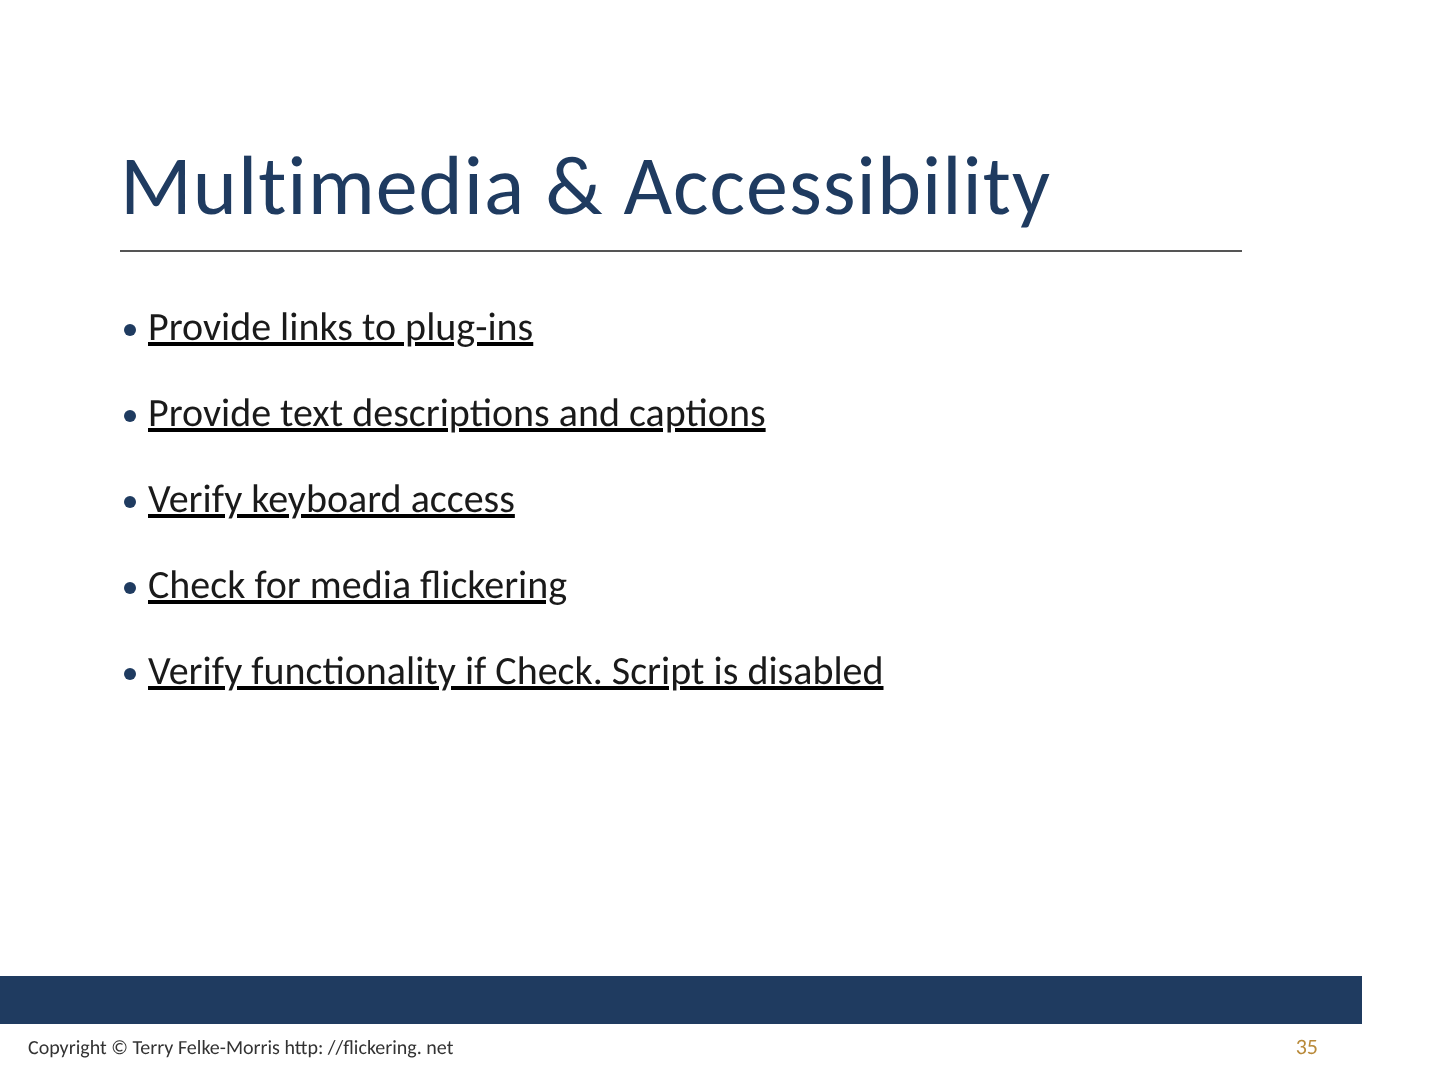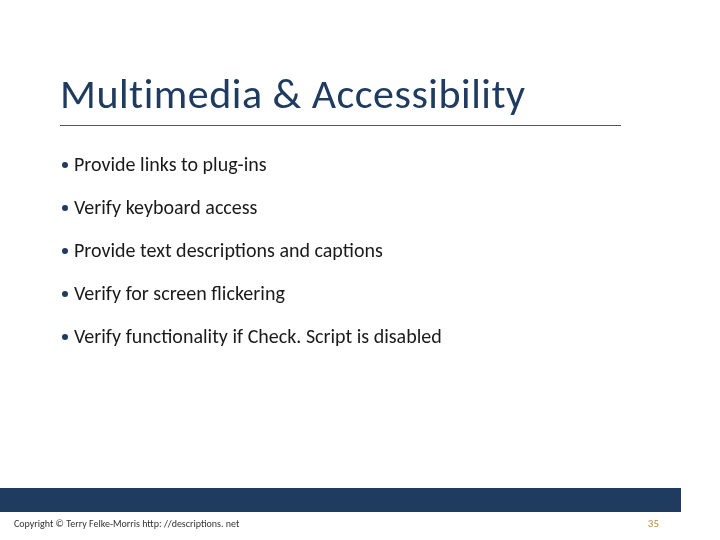--- a/index.html
+++ b/index.html
@@ -25,20 +25,21 @@
     color: #1f3b60;
     border-bottom: 1px solid #555;
     padding-bottom: 6px;
     letter-spacing: 0.5px;
   }
   .bullets {
     position: absolute;
     top: 152px;
     left: 62px;
     right: 40px;
+    text-decoration: underline;
   }
   .bullet-item {
     font-size: 20px;
     color: #1a1a1a;
     margin-bottom: 18px;
     display: flex;
     align-items: flex-start;
     line-height: 1.25;
   }
   .bullet-dot {
@@ -84,33 +85,33 @@
 
   <h1 class="title">Multimedia &amp; Accessibility</h1>
 
   <div class="bullets">
     <div class="bullet-item">
       <span class="bullet-dot"></span>
       <span class="bullet-text">Provide links to plug-ins</span>
     </div>
     <div class="bullet-item">
       <span class="bullet-dot"></span>
+      <span class="bullet-text">Provide text descriptions and captions</span>
+    </div>
+    <div class="bullet-item">
+      <span class="bullet-dot"></span>
       <span class="bullet-text">Verify keyboard access</span>
     </div>
     <div class="bullet-item">
       <span class="bullet-dot"></span>
-      <span class="bullet-text">Provide text descriptions and captions</span>
-    </div>
-    <div class="bullet-item">
-      <span class="bullet-dot"></span>
-      <span class="bullet-text">Verify for screen flickering</span>
+      <span class="bullet-text">Check for media flickering</span>
     </div>
     <div class="bullet-item">
       <span class="bullet-dot"></span>
       <span class="bullet-text">Verify functionality if Check. Script is disabled</span>
     </div>
   </div>
 
   <div class="footer-bar"></div>
-  <div class="footer-left">Copyright © Terry Felke-Morris http: //descriptions. net</div>
+  <div class="footer-left">Copyright © Terry Felke-Morris http: //flickering. net</div>
   <div class="footer-right">35</div>
 
 </div>
 
 </body></html>

